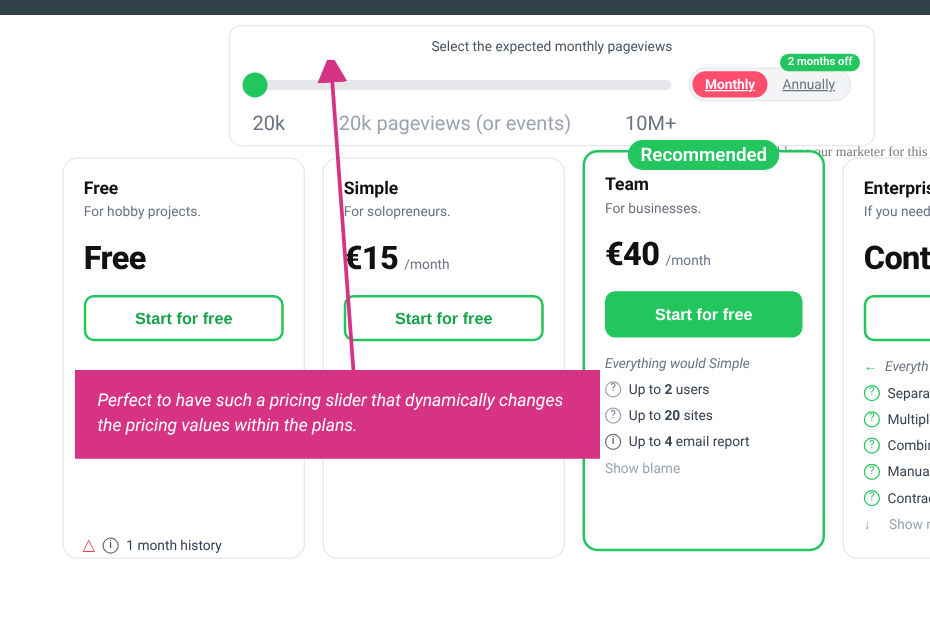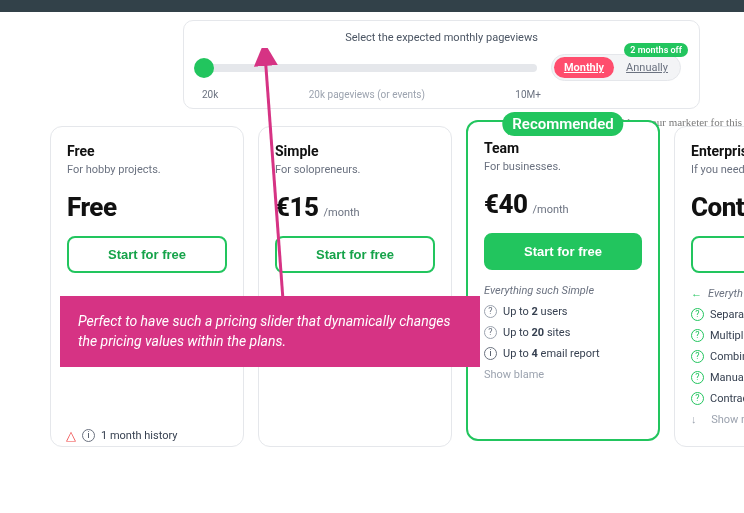--- a/index.html
+++ b/index.html
@@ -41,21 +41,21 @@
     color: #6b7280; cursor: pointer; text-decoration: underline;
   }
   .billing-opt.active { background: #ff4d6d; color: #fff; font-weight: 600; }
   .months-off {
     position: absolute; top: -12px; right: -8px;
     background: var(--green); color: #fff; font-size: 9px; font-weight: 600;
     padding: 2px 6px; border-radius: 999px; white-space: nowrap;
   }
   .slider-meta {
     display: flex; justify-content: space-between; align-items: center;
-    margin-top: 8px; font-size: 10px; color: #6b7280;
+    margin-top: 8px; font-size: 16px; color: #6b7280;
     padding-right: 140px;
   }
   .slider-meta .mid { color: #9ca3af; }
   .annot-note {
     position: absolute; right: 2px; top: 116px;
     font-family: "Comic Sans MS", "Segoe Script", cursive;
     font-size: 11px; color: #7a7a7a; white-space: nowrap;
   }
 
   .cards-row {
@@ -169,21 +169,21 @@
     <div class="card recommended">
       <div class="rec-badge">Recommended</div>
       <div class="plan-name">Team</div>
       <div class="plan-for">For businesses.</div>
       <div class="price-line">
         <span class="price">€40</span>
         <span class="permonth">/month</span>
       </div>
       <button class="cta solid">Start for free</button>
       <div class="features">
-        <div class="hdr">Everything such Simple</div>
+        <div class="hdr">Everything would Simple</div>
         <div class="feat">
             <span class="q-icon">?</span>
             <span><span>Up to </span><b>2</b><span> users</span></span>
           </div>
         <div class="feat">
             <span class="q-icon">?</span>
             <span><span>Up to </span><b>20</b><span> sites</span></span>
           </div>
         <div class="feat">
             <span class="info-icon">i</span>

